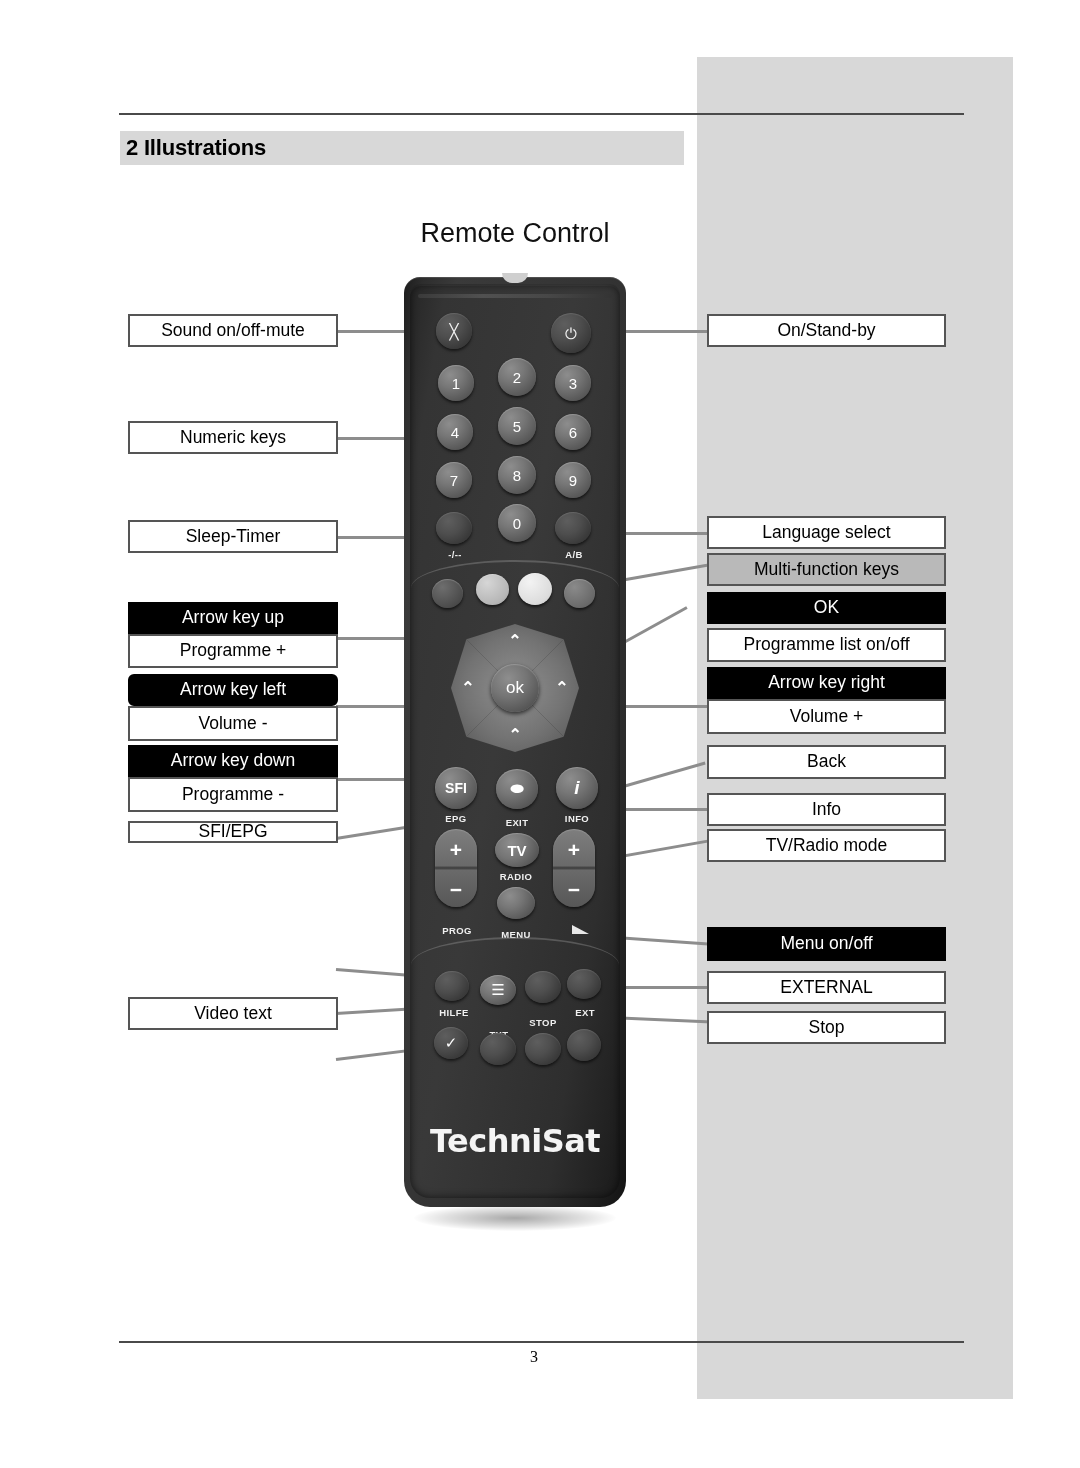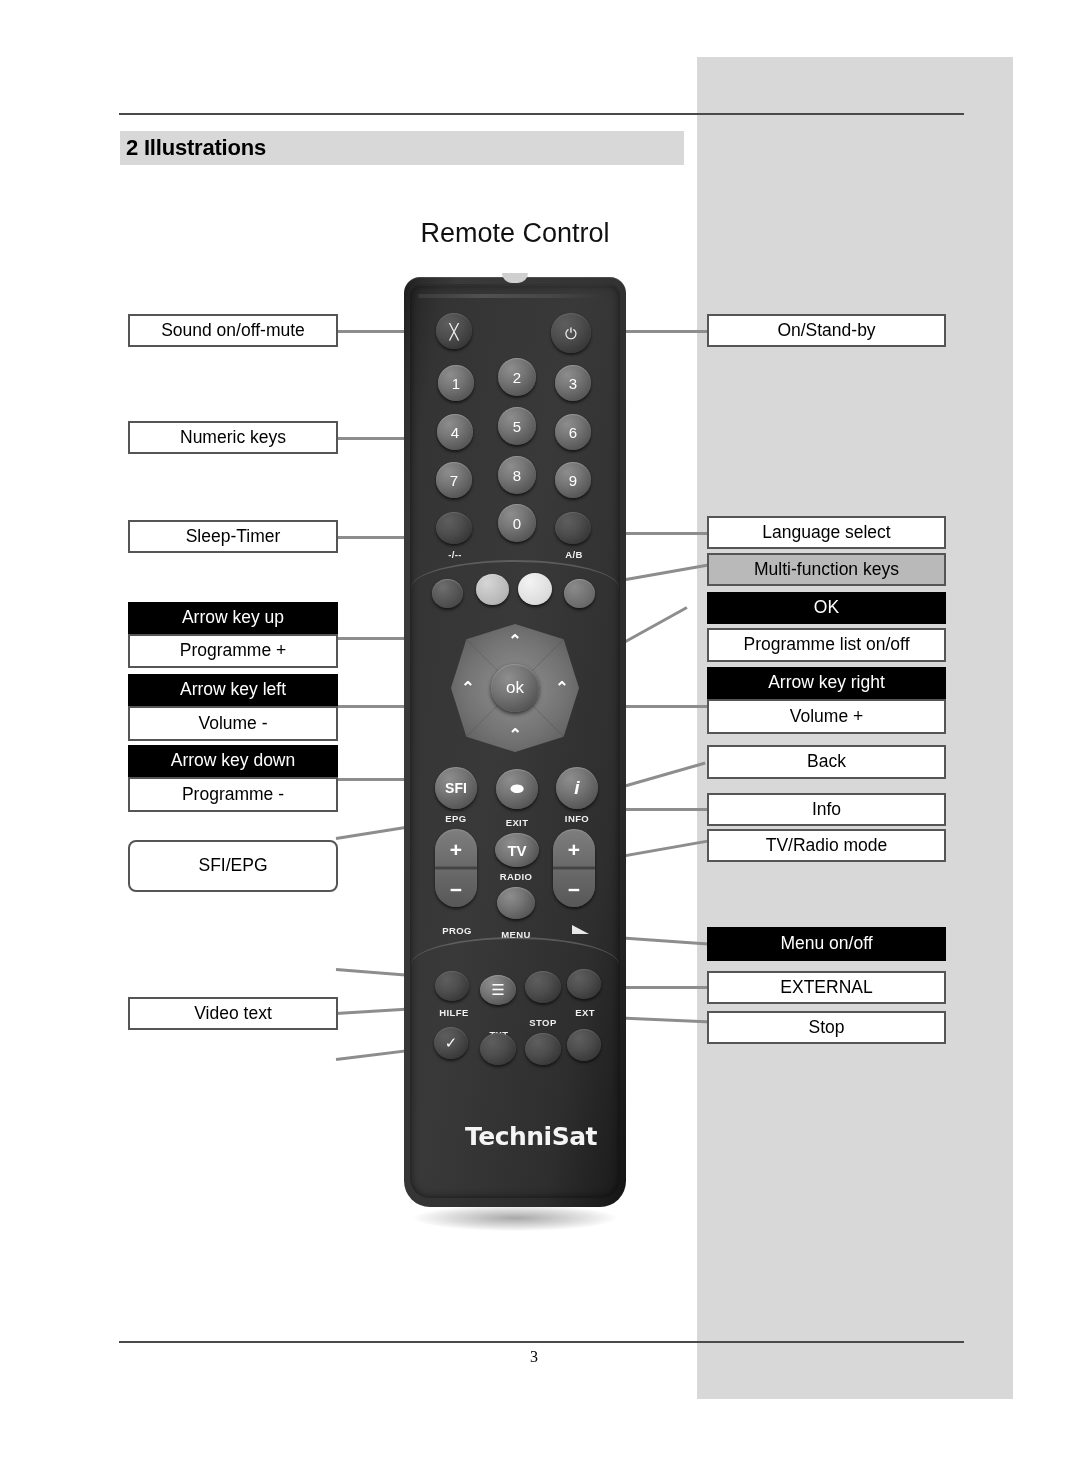--- a/index.html
+++ b/index.html
@@ -271,25 +271,24 @@
     box-shadow: 0 2px 3px rgba(0,0,0,.6), inset 0 1px 1px rgba(255,255,255,.2);
     display: flex; align-items: center; justify-content: center;
     color: #fff; font-size: 15px; font-weight: bold;
   }
 
   .logo {
     position: absolute;
     left: 0; top: 845px; width: 222px;
     text-align: center;
     color: #f4f4f4;
-    font-size: 25px;
+    font-size: 32px;
     font-weight: bold;
     letter-spacing: -0.5px;
     font-family: "DejaVu Sans", sans-serif;
-    padding-left: 16px;
   }
 
   .vol-tri {
     position: absolute;
     left: 168px; top: 648px;
     width: 0; height: 0;
     border-left: 17px solid #e8e8e8;
     border-top: 9px solid transparent;
     border-bottom: 0 solid transparent;
   }
@@ -477,33 +476,33 @@
     </div>
   <div class="callout" style="left:128px; top:520px;  width:210px; height:33px;">
       <span>Sleep-Timer</span>
     </div>
   <div class="callout dark" style="left:128px; top:602px;  width:210px; height:32px;">
       <span>Arrow key up</span>
     </div>
   <div class="callout" style="left:128px; top:634px;  width:210px; height:34px;">
       <span>Programme +</span>
     </div>
-  <div class="callout dark" style="left:128px; top:674px;  width:210px; height:32px;">
+  <div class="callout dark" style="left:128px; top:674px;  width:210px; height:32px;border-radius:6px;">
       <span>Arrow key left</span>
     </div>
   <div class="callout" style="left:128px; top:706px;  width:210px; height:35px;">
       <span>Volume -</span>
     </div>
   <div class="callout dark" style="left:128px; top:745px;  width:210px; height:32px;">
       <span>Arrow key down</span>
     </div>
   <div class="callout" style="left:128px; top:777px;  width:210px; height:35px;">
       <span>Programme -</span>
     </div>
-  <div class="callout" style="left:128px; top:840px;  width:210px; height:52px;border-radius:8px;">
+  <div class="callout" style="left:128px; top:821px;  width:210px; height:22px;">
       <span>SFI/EPG</span>
     </div>
   <div class="callout" style="left:128px; top:997px;  width:210px; height:33px;">
       <span>Video text</span>
     </div>
 
   <div class="callout" style="left:707px; top:516px;  width:239px; height:33px;">
       <span>Language select</span>
     </div>
   <div class="callout" style="left:707px; top:314px;  width:239px; height:33px;">

